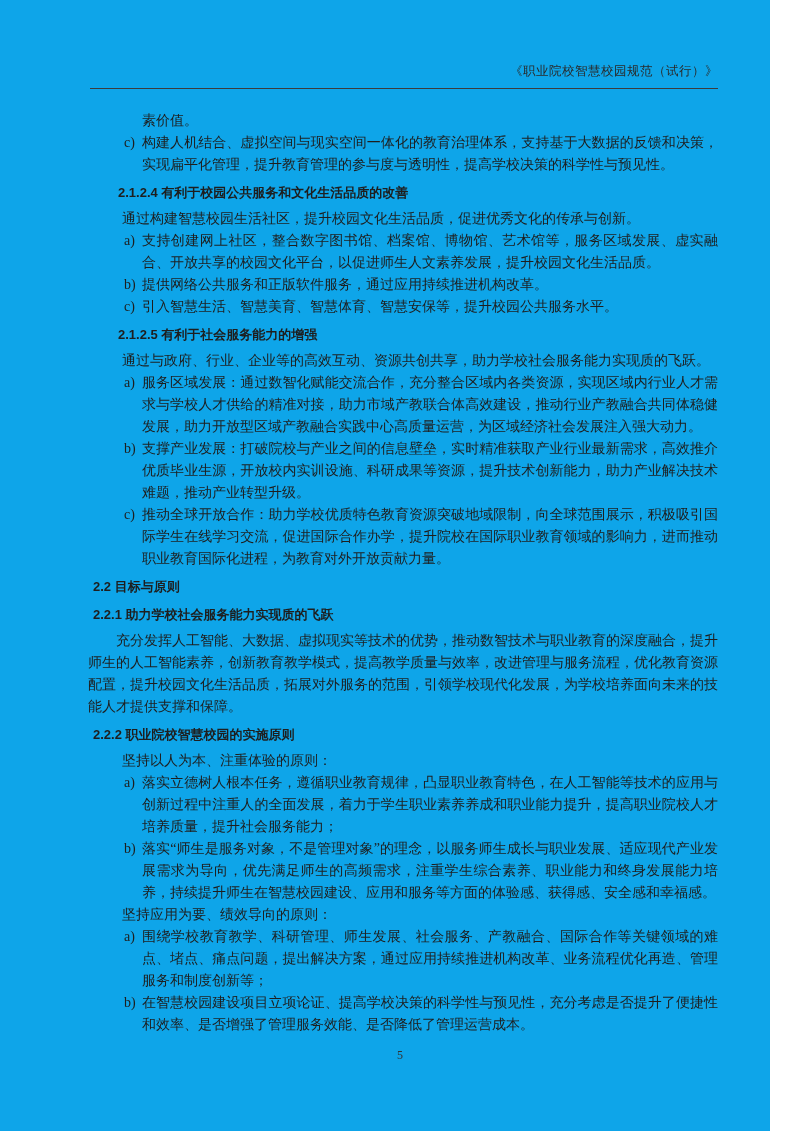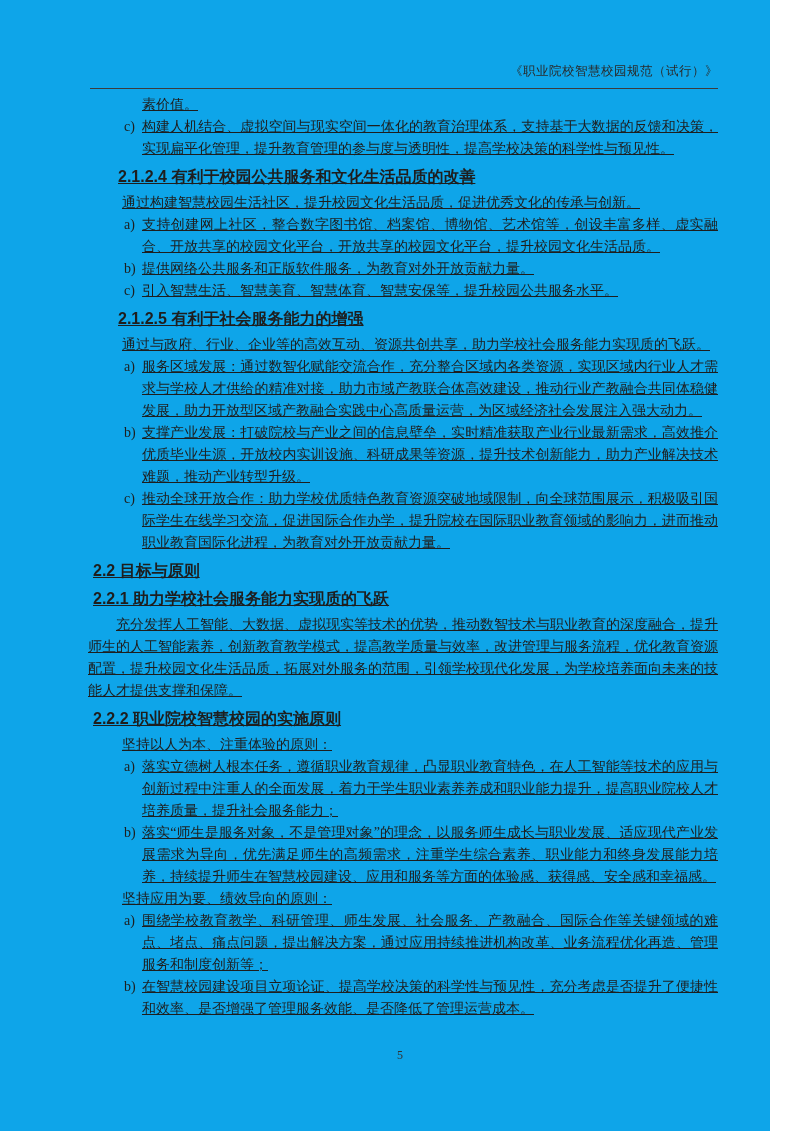--- a/index.html
+++ b/index.html
@@ -20,32 +20,31 @@
     font-size: 12.5px;
     letter-spacing: 0.5px;
     color: #2a2a2a;
     white-space: nowrap;
   }
   .head-rule {
     position: absolute; top: 88px; left: 90px; width: 628px;
     border-top: 1px solid #3c3c3c; height: 0;
   }
   .content {
-    position: absolute; top: 94px; left: 90px; width: 628px;
+    position: absolute; top: 110px; left: 90px; width: 628px;
     line-height: 22px;
     text-align: justify;
-    text-decoration: underline;
   }
   .tail-line { padding-left: 52px; }
   .li { position: relative; padding-left: 52px; }
   .li .marker { position: absolute; left: 34px; top: 0; }
   .h-num {
     font-family: "Liberation Sans", "DejaVu Sans", sans-serif;
     font-weight: bold;
-    font-size: 16px;
+    font-size: 13px;
     text-align: left;
     margin: 6px 0 4px 0;
     white-space: nowrap;
   }
   .h-lvl4 { margin-left: 28px; }
   .h-lvl2 { margin-left: 3px; }
   .p-ind { margin-left: 32px; }
   .p-flow { text-indent: 2em; margin-left: -2px; }
   .footer {
     position: absolute; top: 1048px; left: 0; width: 800px;
@@ -67,25 +66,25 @@
     <div class="tail-line">素价值。</div>
     <div class="li">
       <span class="marker">c)</span>
       <span>构建人机结合、虚拟空间与现实空间一体化的教育治理体系，支持基于大数据的反馈和决策，实现扁平化管理，提升教育管理的参与度与透明性，提高学校决策的科学性与预见性。</span>
     </div>
 
     <div class="h-num h-lvl4">2.1.2.4 有利于校园公共服务和文化生活品质的改善</div>
     <div class="p-ind">通过构建智慧校园生活社区，提升校园文化生活品质，促进优秀文化的传承与创新。</div>
     <div class="li">
       <span class="marker">a)</span>
-      <span>支持创建网上社区，整合数字图书馆、档案馆、博物馆、艺术馆等，创设丰富多样、虚实融合、开放共享的校园文化平台，开放共享的校园文化平台，提升校园文化生活品质。</span>
+      <span>支持创建网上社区，整合数字图书馆、档案馆、博物馆、艺术馆等，服务区域发展、虚实融合、开放共享的校园文化平台，以促进师生人文素养发展，提升校园文化生活品质。</span>
     </div>
     <div class="li">
       <span class="marker">b)</span>
-      <span>提供网络公共服务和正版软件服务，为教育对外开放贡献力量。</span>
+      <span>提供网络公共服务和正版软件服务，通过应用持续推进机构改革。</span>
     </div>
     <div class="li">
       <span class="marker">c)</span>
       <span>引入智慧生活、智慧美育、智慧体育、智慧安保等，提升校园公共服务水平。</span>
     </div>
 
     <div class="h-num h-lvl4">2.1.2.5 有利于社会服务能力的增强</div>
     <div class="p-ind">通过与政府、行业、企业等的高效互动、资源共创共享，助力学校社会服务能力实现质的飞跃。</div>
     <div class="li">
       <span class="marker">a)</span>

